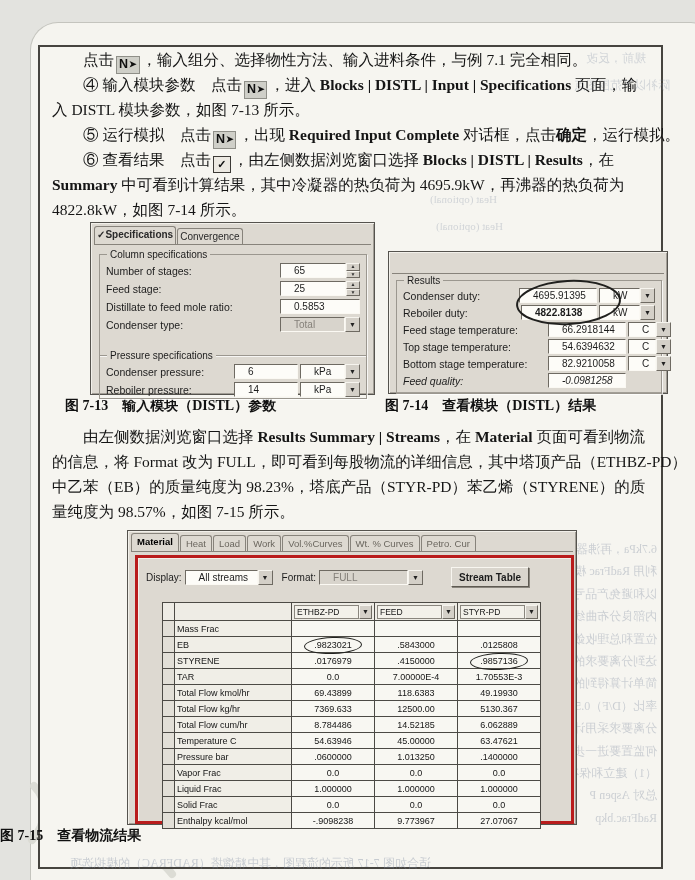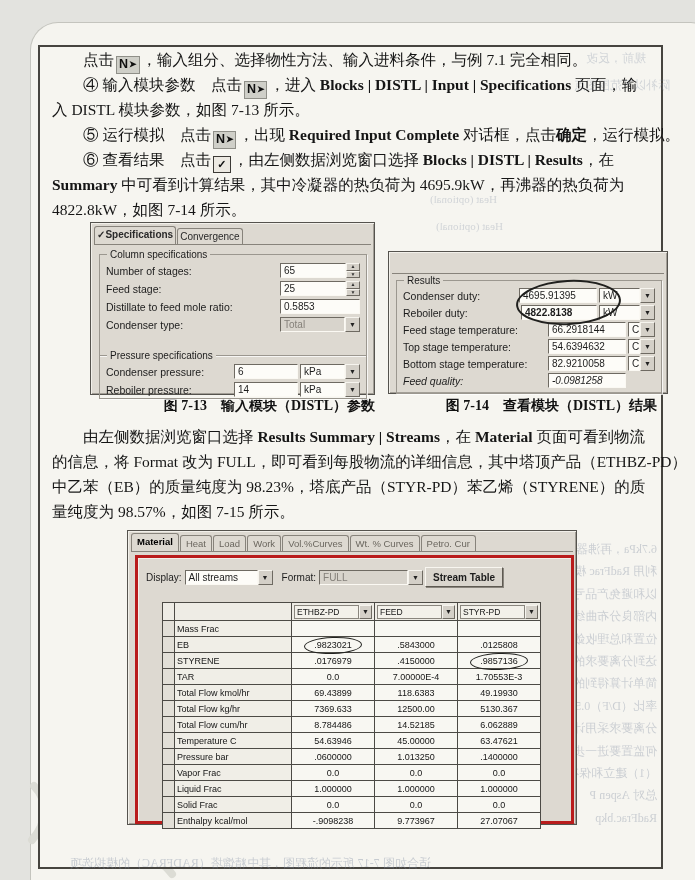--- a/index.html
+++ b/index.html
@@ -16,38 +16,38 @@
   .ind{padding-left:31px;}
   .b{font-weight:bold;}
   .icon-next{display:inline-flex;align-items:center;background:#cfcfc8;border:1px solid #8f8f88;color:#0f0f0f;
              font-family:"Liberation Sans",sans-serif;font-weight:bold;font-size:12.5px;height:16px;
              padding:0 2px;margin:0 2px;vertical-align:-3px;line-height:15px;}
   .icon-next .arr{font-size:9px;margin-left:1px;}
   .icon-panel{display:inline-flex;align-items:center;justify-content:center;width:16px;height:15px;
               background:#ece9e2;border:1.5px solid #3c3a36;font-size:11px;font-weight:bold;
               vertical-align:-3px;margin:0 2px;color:#111;font-family:"Liberation Sans",sans-serif;}
   .cap{position:absolute;font-weight:bold;font-size:14px;font-family:"Liberation Serif","DejaVu Serif",serif;
-       text-align:right;color:#111;z-index:3;white-space:nowrap;}
+       text-align:left;color:#111;z-index:3;white-space:nowrap;}
 
   
   .win{position:absolute;background:#ddd9d1;border:1px solid #55534e;
        box-shadow:inset 1px 1px 0 #f2f0ea, inset -1px -1px 0 #a29e96;
        font-family:"Liberation Sans",sans-serif;color:#1c1c1c;z-index:4;}
   .tabbar{position:absolute;left:3px;top:3px;right:3px;height:18px;}
   .tab{position:relative;display:inline-block;height:14px;line-height:14px;padding:1px 2px 0;
        background:#ddd9d1;border:1px solid #87837b;border-bottom:none;border-radius:3px 3px 0 0;
        margin-right:1px;font-size:10px;vertical-align:bottom;color:#2a2a2a;}
   .tab.active{font-weight:bold;height:16px;z-index:2;}
   .tabline{position:absolute;left:3px;top:21px;right:3px;border-top:1px solid #87837b;}
   .group{position:absolute;border:1px solid #9b978f;box-shadow:1px 1px 0 rgba(255,255,255,.75);padding-top:5px;}
   .legend{position:absolute;top:-7px;left:7px;padding:0 3px;background:#ddd9d1;font-size:10px;line-height:13px;color:#1c1c1c;}
   .frow{display:flex;align-items:center;padding:0 6px;margin-top:3px;}
   .flab{flex:1;font-size:10.5px;}
   .tin{box-sizing:border-box;height:15px;background:#fdfcf8;border:1px solid;
-       border-color:#6e6a62 #fbf9f3 #fbf9f3 #6e6a62;font-size:10px;padding:0 3px;
+       border-color:#6e6a62 #fbf9f3 #fbf9f3 #6e6a62;font-size:10px;padding:0 13px;
        display:flex;align-items:center;white-space:nowrap;overflow:hidden;}
   .tin.dis{background:#d8d4cc;color:#85817a;}
   .dd{display:flex;}
   .ddbtn{box-sizing:border-box;width:15px;height:15px;background:#d4d0c8;border:1px solid;
          border-color:#f6f4ee #6e6a62 #6e6a62 #f6f4ee;font-size:7px;text-align:center;line-height:13px;color:#222;flex:none;}
   .spin{box-sizing:border-box;width:14px;height:15px;display:flex;flex-direction:column;flex:none;}
   .spin span{flex:1;background:#d4d0c8;border:1px solid;border-color:#f6f4ee #6e6a62 #6e6a62 #f6f4ee;
              font-size:5px;line-height:5px;text-align:center;color:#333;}
   .oval14{position:absolute;border:2px solid #20201e;border-radius:50%;transform:rotate(-3deg);
           left:127px;top:28px;width:101px;height:41px;z-index:5;}
@@ -263,21 +263,21 @@
     <div class="tabstrip"><span class="tab active">Material</span><span class="tab">Heat</span><span class="tab">Load</span><span class="tab">Work</span><span class="tab">Vol.%Curves</span><span class="tab">Wt. % Curves</span><span class="tab">Petro. Cur</span></div>
     <div class="tabline" style="top:20px;"></div>
     <div class="panel15">
       <div class="disprow">
         <span class="lbl">Display:</span>
         <span class="dd" style="width:88px;margin-right:9px;">
           <span class="tin" style="flex:1;">All streams</span>
             <span class="ddbtn">▼</span>
         </span>
         <span class="lbl">Format:</span>
-        <span class="dd" style="width:104px;margin-right:2px;">
+        <span class="dd" style="width:104px;margin-right:28px;">
           <span class="tin dis" style="flex:1;">FULL</span>
             <span class="ddbtn">▼</span>
         </span>
         <span class="btn">Stream Table</span>
       </div>
       <table class="stable">
         <tbody>
             <tr class="hrow">
               <td class="gut"></td>
               <td class="lab"></td>
@@ -389,13 +389,14 @@
               <td class="lab">Enthalpy kcal/mol</td>
               <td class="val"><span>-.9098238</span></td>
               <td class="val"><span>9.773967</span></td>
               <td class="val"><span>27.07067</span></td>
             </tr>
           </tbody>
       </table>
     </div>
   </div>
 
+  <div class="cap" style="left:0;top:827px;width:695px;">图 7-15　查看物流结果</div>
 </div>
 
 </body></html>

